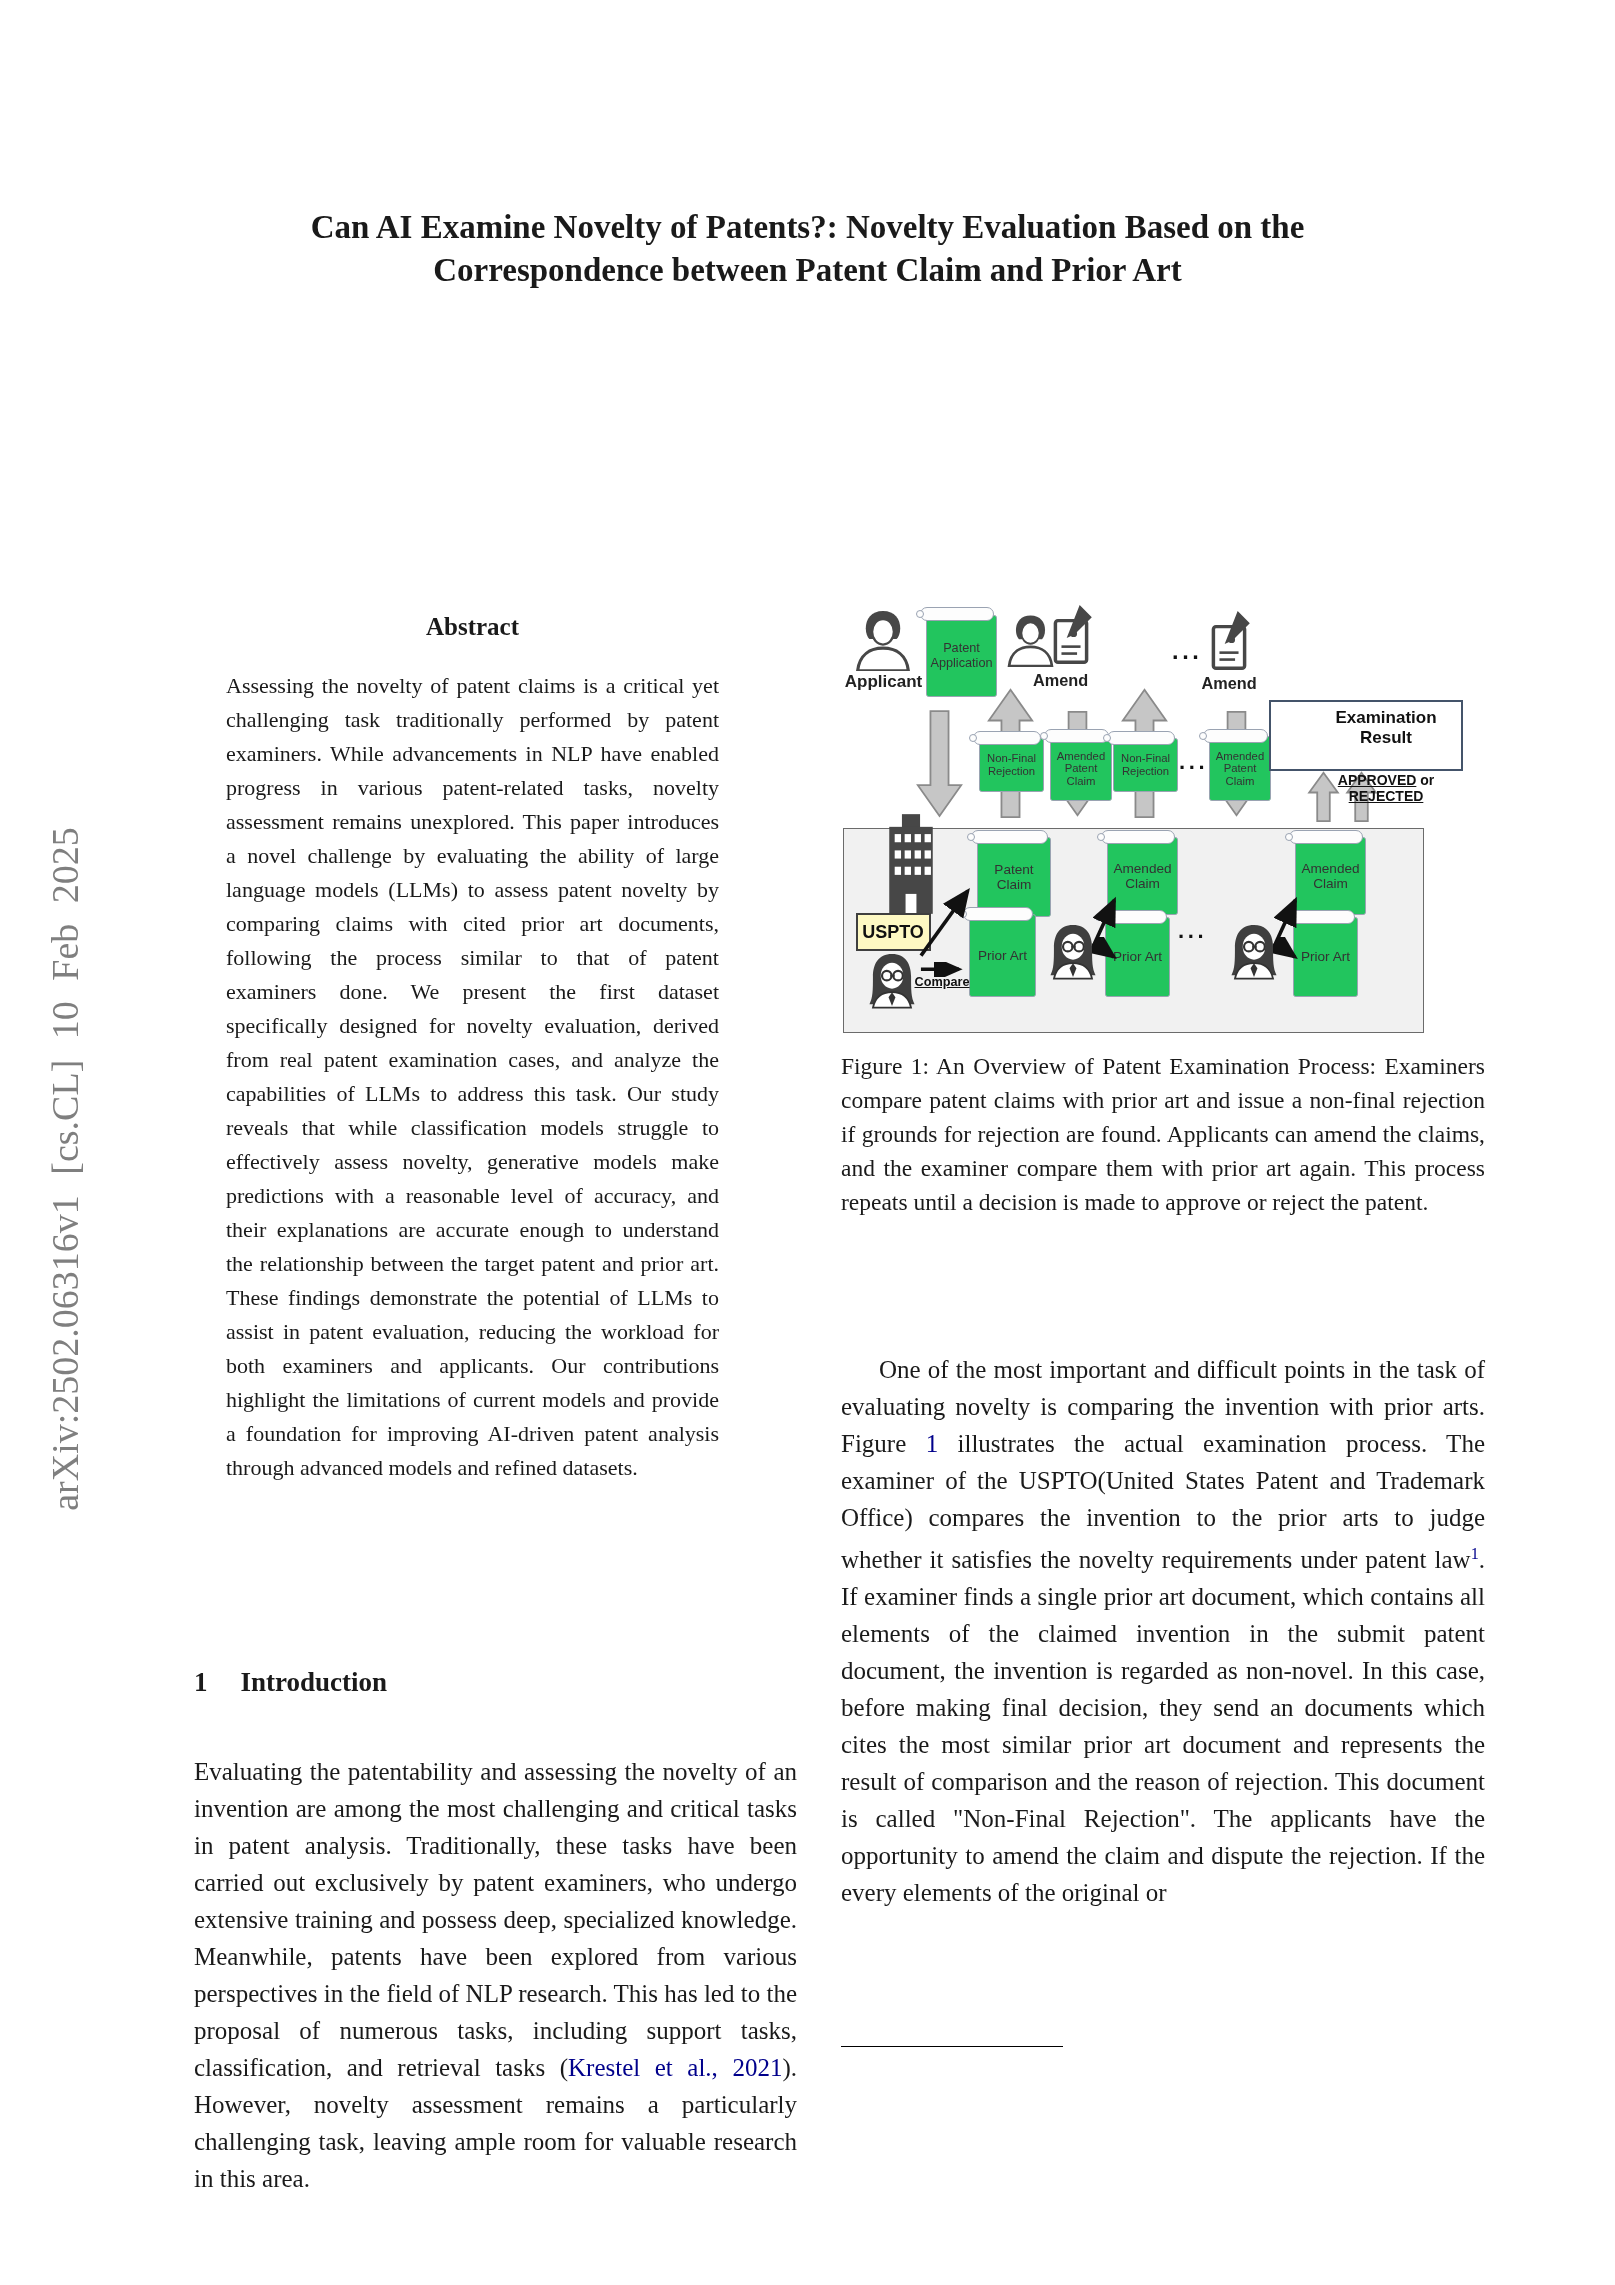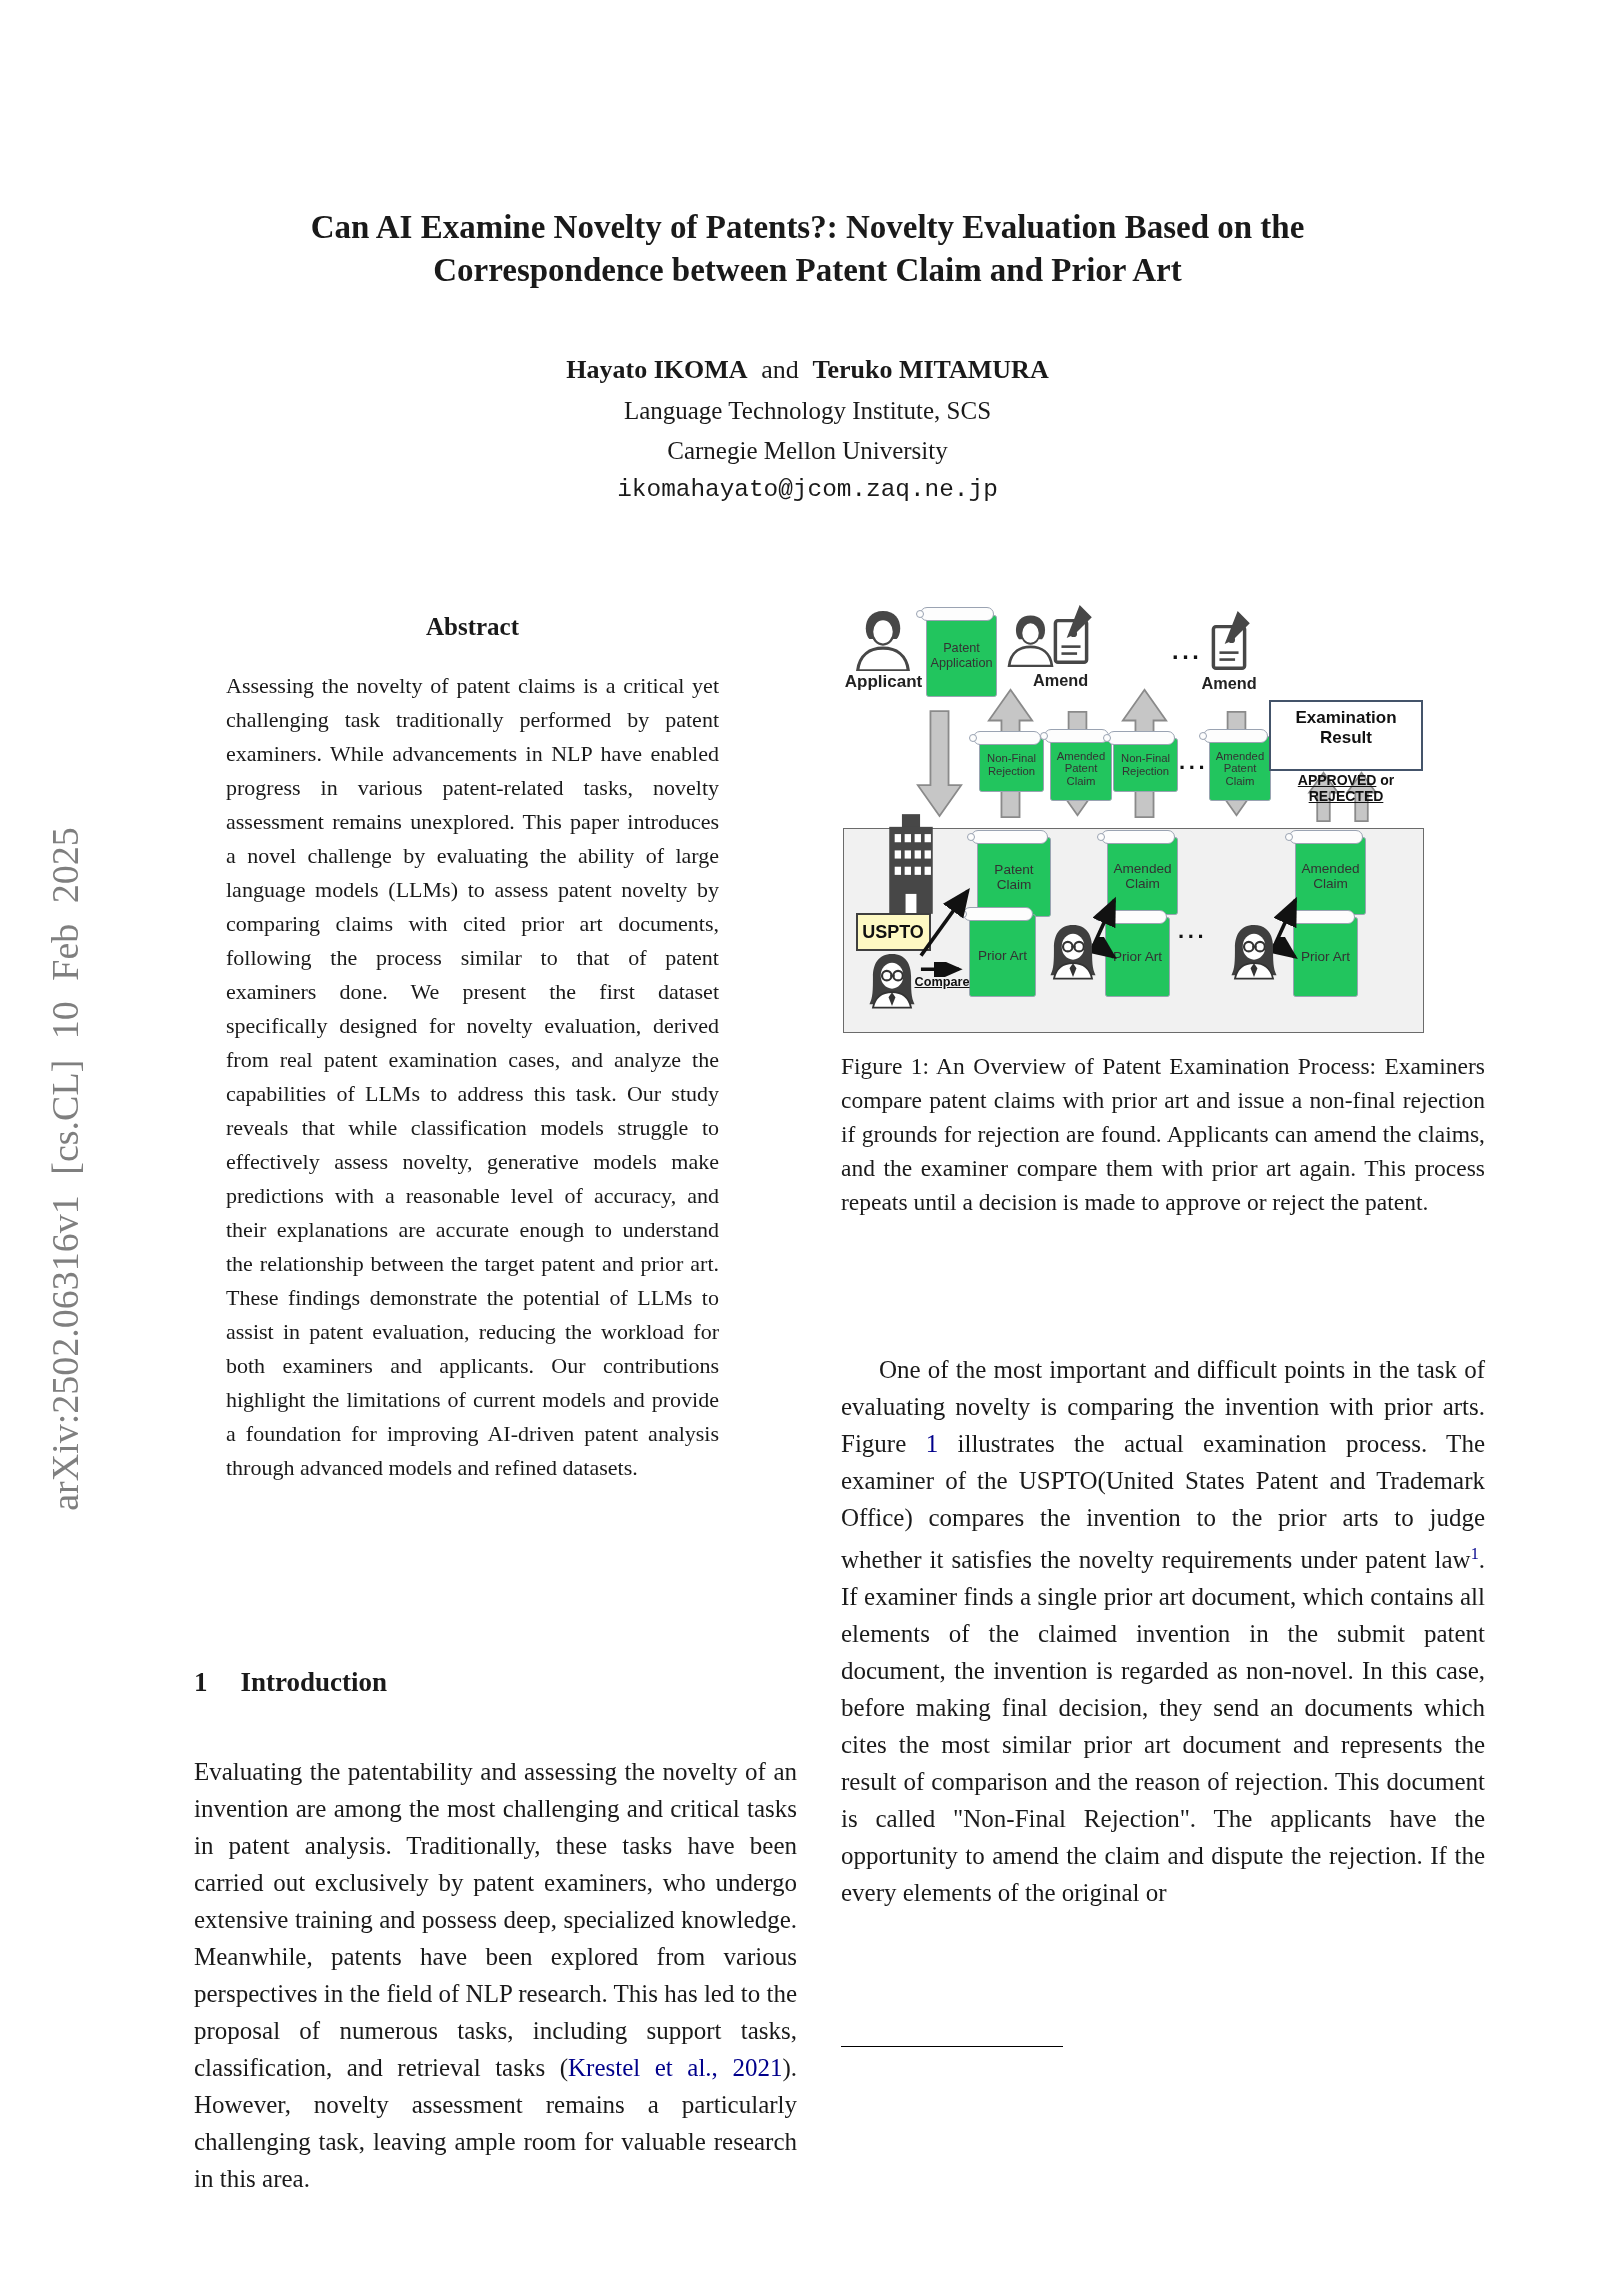--- a/index.html
+++ b/index.html
@@ -53,21 +53,21 @@
                   height:11.8px;background:#fdfdfd;border:1.8px solid #9aa3b2;border-radius:7.2px;}
   .scroll::after{content:"";position:absolute;top:-5.4px;left:-11px;width:6.3px;height:6.3px;
                  background:#fdfdfd;border:1.8px solid #9aa3b2;border-radius:50%;}
   .block-arrow{fill:#c6c6c6;stroke:#8a8a8a;stroke-width:2;}
   .gray-box{position:absolute;left:1.8px;top:228px;width:579px;height:203px;background:#f1f1f1;
             border:1.8px solid #6b6b6b;z-index:1;}
   .uspto-box{position:absolute;left:14.5px;top:313px;width:71px;height:34px;background:#fef9c3;
              border:2.3px solid #3f3f3f;z-index:4;display:flex;align-items:center;justify-content:center;
              font-weight:bold;font-size:18px;color:#111;}
   .exam-box{position:absolute;left:428px;top:100px;width:150px;height:67px;background:#fff;
-            border:2.7px solid #44546a;z-index:3;text-align:center;}
+            border:2.7px solid #44546a;z-index:3;text-align:center;padding-left:40px;}
   .exam-title{font-weight:bold;font-size:17px;margin-top:6.3px;color:#111;}
   .exam-line{font-weight:bold;font-size:14px;margin-top:24px;color:#111;}
   .exam-line .u{text-decoration:underline;}
   .compare-label{position:absolute;left:56px;top:375px;width:90px;text-align:center;
                  font-weight:bold;font-size:12.7px;text-decoration:underline;color:#111;z-index:5;}
   .thin-arrow{stroke:#111;stroke-width:4;}
   .z2{z-index:2;} .z4{z-index:4;} .z5{z-index:5;}
 </style>
 </head>
 <body>
@@ -82,30 +82,20 @@
     </defs>
   </svg>
 
   <div class="sidebar">arXiv:2502.06316v1  [cs.CL]  10 Feb 2025</div>
 
   <div class="title">
     <span>Can AI Examine Novelty of Patents?: Novelty Evaluation Based on the</span><br>
     <span>Correspondence between Patent Claim and Prior Art</span>
   </div>
 
-  <div class="authors">
-    <div class="line1">
-      <span class="b">Hayato IKOMA</span>
-      <span class="and">and</span>
-      <span class="b">Teruko MITAMURA</span>
-    </div>
-    <div class="aff">Language Technology Institute, SCS</div>
-    <div class="aff">Carnegie Mellon University</div>
-    <div class="email">ikomahayato@jcom.zaq.ne.jp</div>
-  </div>
 
   <div class="abstract-heading">Abstract</div>
   <div class="abstract-text">Assessing the novelty of patent claims is a critical yet challenging task traditionally performed by patent examiners. While advancements in NLP have enabled progress in various patent-related tasks, novelty assessment remains unexplored. This paper introduces a novel challenge by evaluating the ability of large language models (LLMs) to assess patent novelty by comparing claims with cited prior art documents, following the process similar to that of patent examiners done. We present the first dataset specifically designed for novelty evaluation, derived from real patent examination cases, and analyze the capabilities of LLMs to address this task. Our study reveals that while classification models struggle to effectively assess novelty, generative models make predictions with a reasonable level of accuracy, and their explanations are accurate enough to understand the relationship between the target patent and prior art. These findings demonstrate the potential of LLMs to assist in patent evaluation, reducing the workload for both examiners and applicants. Our contributions highlight the limitations of current models and provide a foundation for improving AI-driven patent analysis through advanced models and refined datasets.</div>
 
   <div class="section-heading">
     <span class="num">1</span><span>Introduction</span>
   </div>
 
   <div class="intro-para">
     <span>Evaluating the patentability and assessing the novelty of an invention are among the most challenging and critical tasks in patent analysis. Traditionally, these tasks have been carried out exclusively by patent examiners, who undergo extensive training and possess deep, specialized knowledge. Meanwhile, patents have been explored from various perspectives in the field of NLP research. This has led to the proposal of numerous tasks, including support tasks, classification, and retrieval tasks (</span><span class="link">Krestel et al., 2021</span><span>). However, novelty assessment remains a particularly challenging task, leaving ample room for valuable research in this area.</span>

